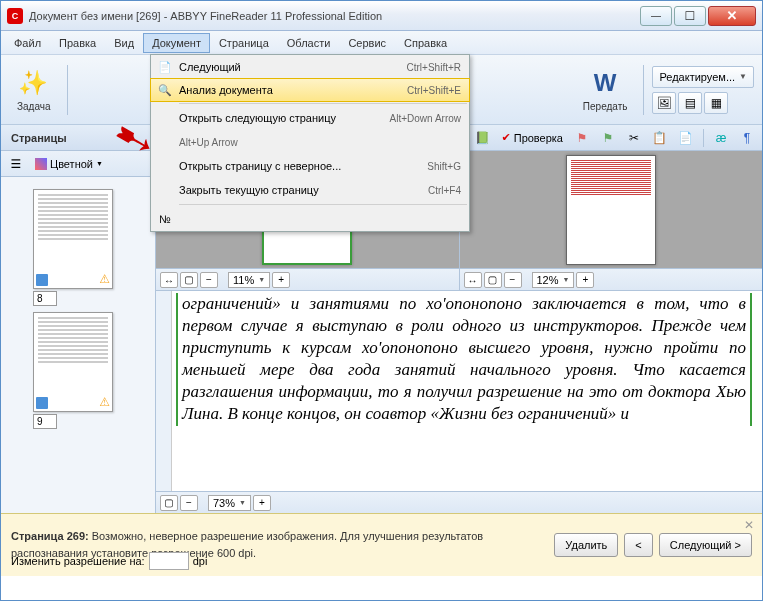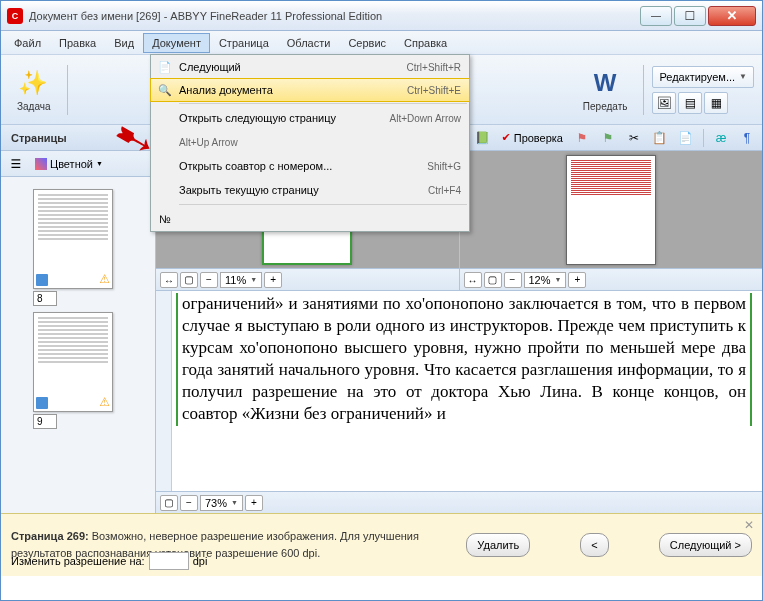--- a/index.html
+++ b/index.html
@@ -66,34 +66,34 @@
 .preview-pane { flex: 1; display: flex; flex-direction: column; border-right: 1px solid #b0c4db; background: #a8a8a8; position: relative; }
 .preview-pane:last-child { border-right: none; }
 .preview-canvas { flex: 1; background: #a8a8a8; display: flex; align-items: center; justify-content: center; position: relative; }
 .doc-page { width: 90px; height: 110px; background: #fff; border: 1px solid #666; box-shadow: 0 0 3px rgba(0,0,0,.3); padding: 4px; position: relative; }
 .doc-page.green { border: 2px solid #3a9d3a; }
 .doc-lines { display: flex; flex-direction: column; gap: 1px; }
 .doc-lines div { height: 1px; background: #999; }
 .doc-lines.red div { background: #c44; }
 .zoom-bar { height: 22px; background: linear-gradient(#eaf1f9,#dde8f5); border-top: 1px solid #b0c4db; display: flex; align-items: center; padding: 0 4px; gap: 2px; }
 .zoom-btn { width: 18px; height: 16px; border: 1px solid #aaa; background: #fff; border-radius: 2px; display: flex; align-items: center; justify-content: center; font-size: 10px; }
-.zoom-sel { height: 16px; border: 1px solid #aaa; background: #fff; padding: 0 4px; display: flex; align-items: center; font-size: 10px; gap: 4px; }
+.zoom-sel { height: 16px; border: 1px solid #aaa; background: #fff; padding: 0 4px; display: flex; align-items: center; font-size: 10px; gap: 4px; margin-left: 8px; }
 .zoom-sel .tri { font-size: 7px; color: #555; }
 
 .text-area { flex: 1; display: flex; background: #fff; }
 .ruler { width: 16px; background: #eaf1f9; border-right: 1px solid #ccc; }
-.text-content { flex: 1; padding: 2px 10px 2px 4px; position: relative; overflow: hidden; }
+.text-content { flex: 1; padding: 2px 10px 2px 4px; position: relative; overflow: hidden; font-style: italic; }
 .text-body { font-family: 'Times New Roman', serif; font-size: 17px; line-height: 1.3; color: #000; text-align: justify; border-left: 2px solid #3a9d3a; border-right: 2px solid #3a9d3a; padding: 0 4px; }
 .bottom-zoom { height: 22px; background: linear-gradient(#eaf1f9,#dde8f5); border-top: 1px solid #b0c4db; display: flex; align-items: center; padding: 0 4px; gap: 2px; }
 
 
 .status { height: 63px; background: #fdf6d9; border-top: 1px solid #d4c877; padding: 6px 10px; position: relative; display: flex; align-items: center; }
 .status-text { flex: 1; font-size: 12px; line-height: 1.4; color: #333; }
 .status-btns { display: flex; gap: 6px; align-items: center; }
-.sbtn { height: 24px; padding: 0 10px; border: 1px solid #999; background: linear-gradient(#fff,#e4e4e4); border-radius: 10px; display: flex; align-items: center; font-size: 11px; margin-left: 44px; }
+.sbtn { height: 24px; padding: 0 10px; border: 1px solid #999; background: linear-gradient(#fff,#e4e4e4); border-radius: 3px; display: flex; align-items: center; font-size: 11px; }
 .status-close { position: absolute; top: 4px; right: 6px; width: 14px; height: 14px; color: #999; font-size: 12px; display: flex; align-items: center; justify-content: center; }
 .status-row2 { position: absolute; bottom: 6px; left: 10px; display: flex; align-items: center; gap: 4px; font-size: 11px; }
 .dpi-input { width: 40px; height: 18px; border: 1px solid #aaa; background: #fff; padding: 0 4px; }
 
 .red-arrow { position: absolute; left: 115px; top: 110px; z-index: 101; font-size: 48px; color: #c00; transform: rotate(30deg); pointer-events: none; }
 </style>
 </head>
 <body>
 
 <div class="titlebar">
@@ -133,21 +133,21 @@
     <span class="dd-icon"></span>
     <span class="dd-label">Открыть следующую страницу</span>
     <span class="dd-short">Alt+Down Arrow</span>
   </div>
   <div class="dd-row">
     <span class="dd-icon"></span>
     <span class="dd-short">Alt+Up Arrow</span>
   </div>
   <div class="dd-row">
     <span class="dd-icon"></span>
-    <span class="dd-label">Открыть соавтор с номером...</span>
+    <span class="dd-label">Открыть страницу с неверное...</span>
     <span class="dd-short">Shift+G</span>
   </div>
   <div class="dd-row">
     <span class="dd-icon"></span>
     <span class="dd-label">Закрыть текущую страницу</span>
     <span class="dd-short">Ctrl+F4</span>
   </div>
   <div class="dd-sep"></div>
   <div class="dd-row">
     <span class="dd-icon">№</span>

